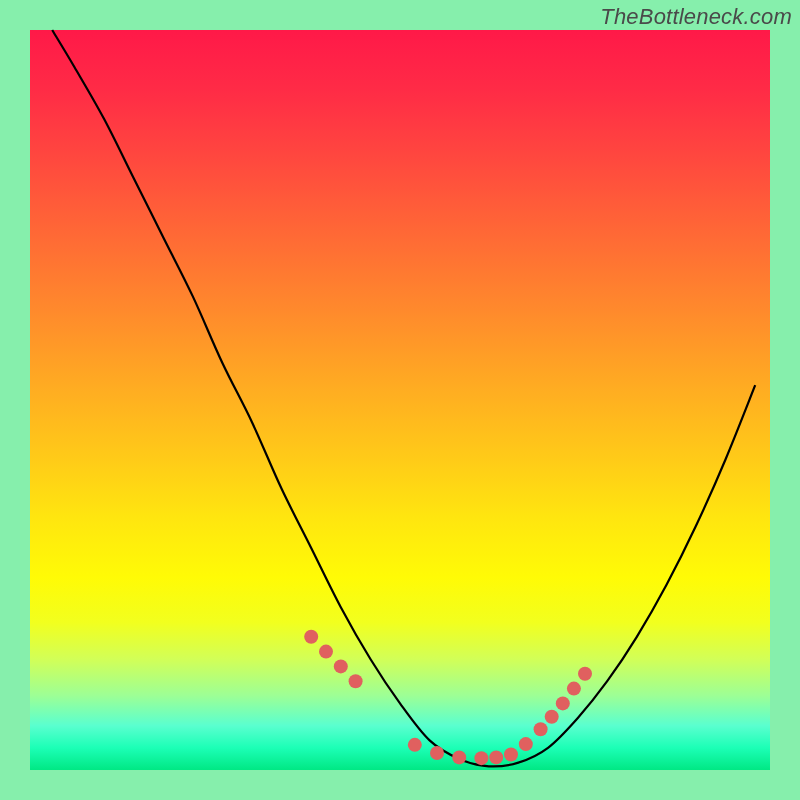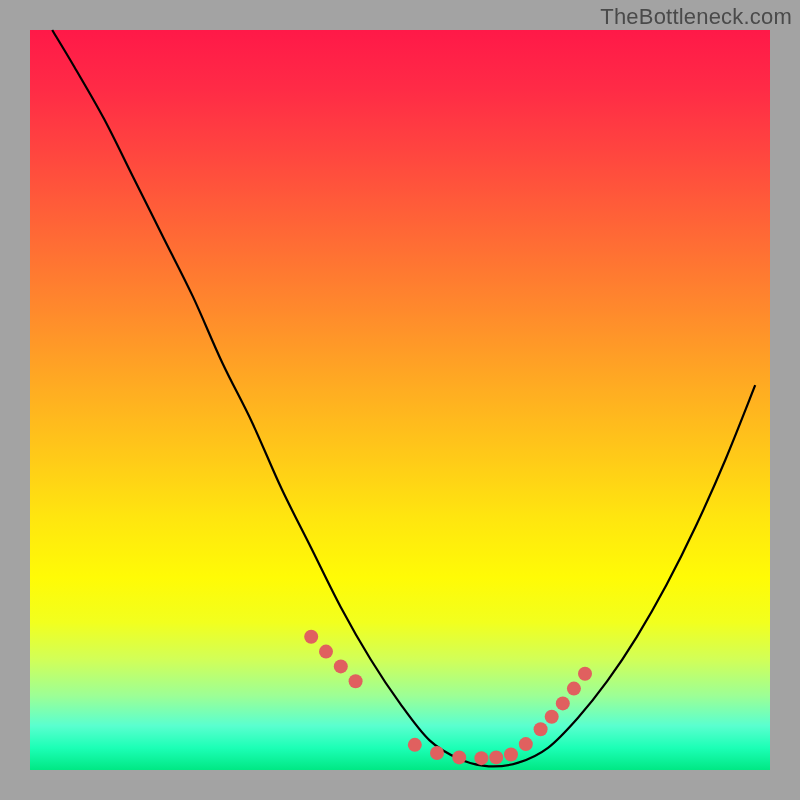--- a/index.html
+++ b/index.html
@@ -8,21 +8,22 @@
     width: 800px;
     height: 800px;
     background: #000;
     overflow: hidden;
     font-family: Arial, Helvetica, sans-serif;
   }
   .stage {
     position: relative;
     width: 800px;
     height: 800px;
-    background: #a3a3a3;
+    background: #86efac;
+    font-style: italic;
   }
   .plot {
     position: absolute;
     left: 30px;
     top: 30px;
     width: 740px;
     height: 740px;
   }
   .gradient {
     position: absolute;

